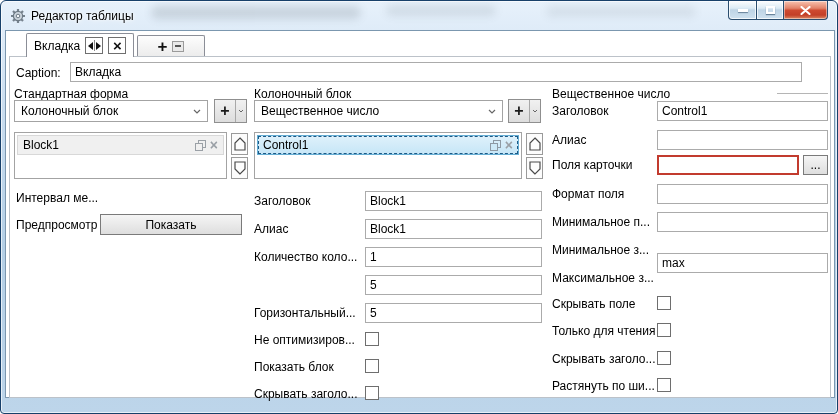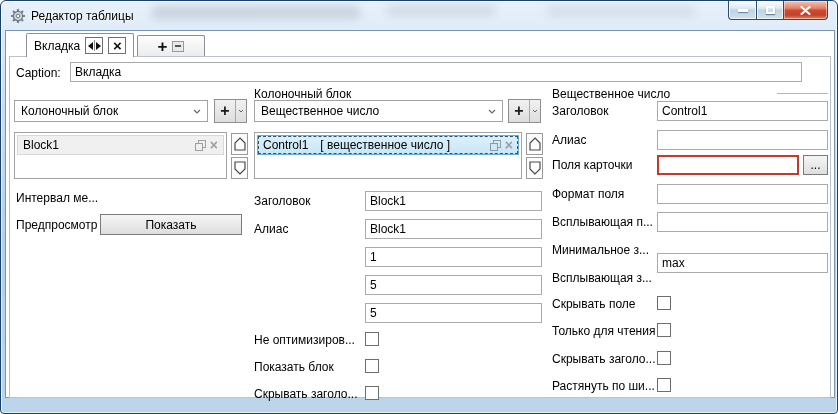--- a/index.html
+++ b/index.html
@@ -138,20 +138,21 @@
     <span class="tab-listbox">
         <i></i>
       </span>
   </div>
 
   <div class="panel">
 
     <span class="lbl" style="left:6px;top:9px">Caption:</span>
     <input class="tbox" style="left: 60px; top: 5px; width: 732px;" value="Вкладка">
 
+    <span class="lbl" style="left:4px;top:30px">Стандартная форма</span>
     <div class="combo" style="left:4px;top:43px;width:194px">
       <span>Колоночный блок</span>
       <span class="chev">
         <svg width="8" height="5" viewBox="0 0 8 5">
             <polyline points="1,1 4,4 7,1" fill="none" stroke="#666" stroke-width="1.2"></polyline>
           </svg>
       </span>
     </div>
     <div class="split-btn" style="left:204px;top:42px;width:33px">
       <div class="split-main">
@@ -205,21 +206,20 @@
       <div class="split-arrow">
         <svg width="6" height="4" viewBox="0 0 6 4">
             <polyline points="1,1 3,3 5,1" fill="none" stroke="#666" stroke-width="1"></polyline>
           </svg>
       </div>
     </div>
     <div class="listbox" style="left:244px;top:75px;width:268px">
       <div class="list-item selected">
         <div class="focus-dash"></div>
         <span>Control1</span>
-        <span class="item-suffix">[ вещественное число ]</span>
         <span class="item-icons">
           <svg width="11" height="11" viewBox="0 0 11 11">
             <rect x="3.5" y="0.5" width="7" height="7" fill="none" stroke="#8d99a3"></rect>
             <rect x="0.5" y="3.5" width="7" height="7" fill="#cde9f7" stroke="#8d99a3"></rect>
           </svg>
           <span class="x-grey">×</span>
         </span>
       </div>
     </div>
     <div class="updown" style="left:516px;top:76px">
@@ -230,22 +230,24 @@
     <div class="updown" style="left:516px;top:100px">
       <svg width="12" height="14" viewBox="0 0 12 14">
         <polygon points="6,13 1,8 1,1 11,1 11,8" fill="#fdfdfd" stroke="#4a4a4a" stroke-width="1.2"></polygon>
       </svg>
     </div>
 
     <span class="lbl" style="left:244px;top:137px">Заголовок</span>
     <input class="tbox" style="left: 355px; top: 134px; width: 177px;" value="Block1">
     <span class="lbl" style="left:244px;top:165px">Алиас</span>
     <input class="tbox" style="left: 355px; top: 162px; width: 177px;" value="Block1">
+    <span class="lbl" style="left:244px;top:193px">Количество коло...</span>
     <input class="tbox" style="left: 355px; top: 190px; width: 177px;" value="1">
     <input class="tbox" style="left: 355px; top: 218px; width: 177px;" value="5">
+    <span class="lbl" style="left:244px;top:249px">Горизонтальный...</span>
     <input class="tbox" style="left: 355px; top: 246px; width: 177px;" value="5">
 
     <span class="lbl" style="left:244px;top:276px">Не оптимизиров...</span>
     <div class="cb" style="left:355px;top:275px"></div>
     <span class="lbl" style="left:244px;top:303px">Показать блок</span>
     <div class="cb" style="left:355px;top:302px"></div>
     <span class="lbl" style="left:244px;top:330px">Скрывать заголо...</span>
     <div class="cb" style="left:355px;top:329px"></div>
 
     <span class="lbl" style="left:542px;top:30px">Вещественное число</span>
@@ -253,24 +255,24 @@
 
     <span class="lbl" style="left:542px;top:47px">Заголовок</span>
     <input class="tbox" style="left: 647px; top: 44px; width: 171px;" value="Control1">
     <span class="lbl" style="left:542px;top:76px">Алиас</span>
     <input class="tbox" style="left: 647px; top: 73px; width: 171px;" value="">
     <span class="lbl" style="left:542px;top:101px">Поля карточки</span>
     <input class="tbox err" style="left: 647px; top: 98px; width: 142px;" value="">
     <div class="btn" style="left:793px;top:98px;width:25px;height:20px">...</div>
     <span class="lbl" style="left:542px;top:130px">Формат поля</span>
     <input class="tbox" style="left: 647px; top: 127px; width: 171px;" value="">
-    <span class="lbl" style="left:542px;top:158px">Всплывающая п...</span>
+    <span class="lbl" style="left:542px;top:158px">Минимальное п...</span>
     <input class="tbox" style="left: 647px; top: 155px; width: 171px;" value="">
     <span class="lbl" style="left:542px;top:186px">Минимальное з...</span>
-    <span class="lbl" style="left:542px;top:214px">Всплывающая з...</span>
+    <span class="lbl" style="left:542px;top:214px">Максимальное з...</span>
     <input class="tbox" style="left: 647px; top: 196px; width: 171px;" value="max">
 
     <span class="lbl" style="left:542px;top:240px">Скрывать поле</span>
     <div class="cb" style="left:647px;top:239px"></div>
     <span class="lbl" style="left:542px;top:267px">Только для чтения</span>
     <div class="cb" style="left:647px;top:266px"></div>
     <span class="lbl" style="left:542px;top:295px">Скрывать заголо...</span>
     <div class="cb" style="left:647px;top:294px"></div>
     <span class="lbl" style="left:542px;top:322px">Растянуть по ши...</span>
     <div class="cb" style="left:647px;top:321px"></div>

